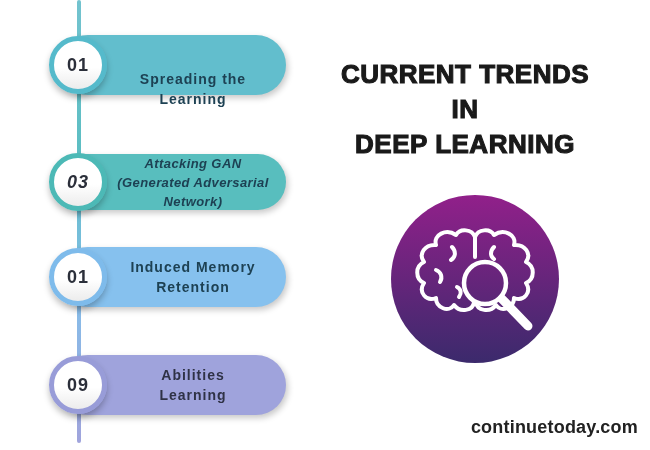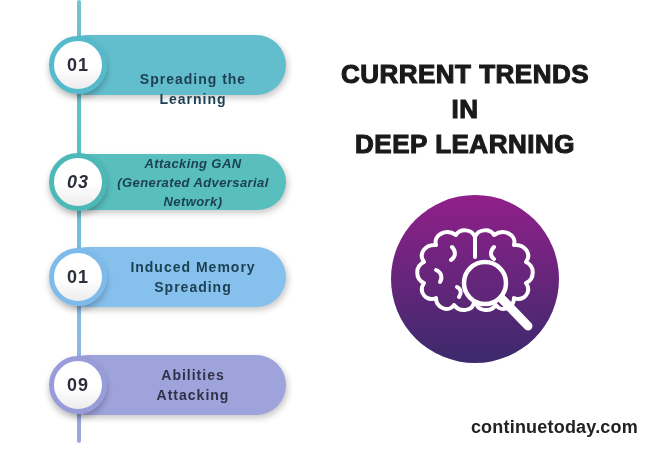--- a/index.html
+++ b/index.html
@@ -80,30 +80,30 @@
 (Generated Adversarial
 Network)</div>
     <div class="num-circle" style="border-color: rgb(76, 185, 182); color: rgb(43, 47, 58);">
       <span>03</span>
     </div>
   </div>
 
   <div class="item item-3">
     <div class="pill" style="background: rgb(134, 193, 238);"></div>
     <div class="pill-label" style="color: rgb(29, 65, 83);">Induced Memory
-Spreading</div>
+Retention</div>
     <div class="num-circle" style="border-color: rgb(126, 187, 235); color: rgb(43, 47, 58);">
       <span>01</span>
     </div>
   </div>
 
   <div class="item item-4">
     <div class="pill" style="background: rgb(159, 163, 220);"></div>
     <div class="pill-label" style="color: rgb(47, 50, 70);">Abilities
-Attacking</div>
+Learning</div>
     <div class="num-circle" style="border-color: rgb(152, 156, 216); color: rgb(43, 47, 58);">
       <span>09</span>
     </div>
   </div>
 
   <div class="title" style="color: rgb(26, 26, 26);">CURRENT TRENDS
 IN
 DEEP LEARNING</div>
 
   <div class="badge">

